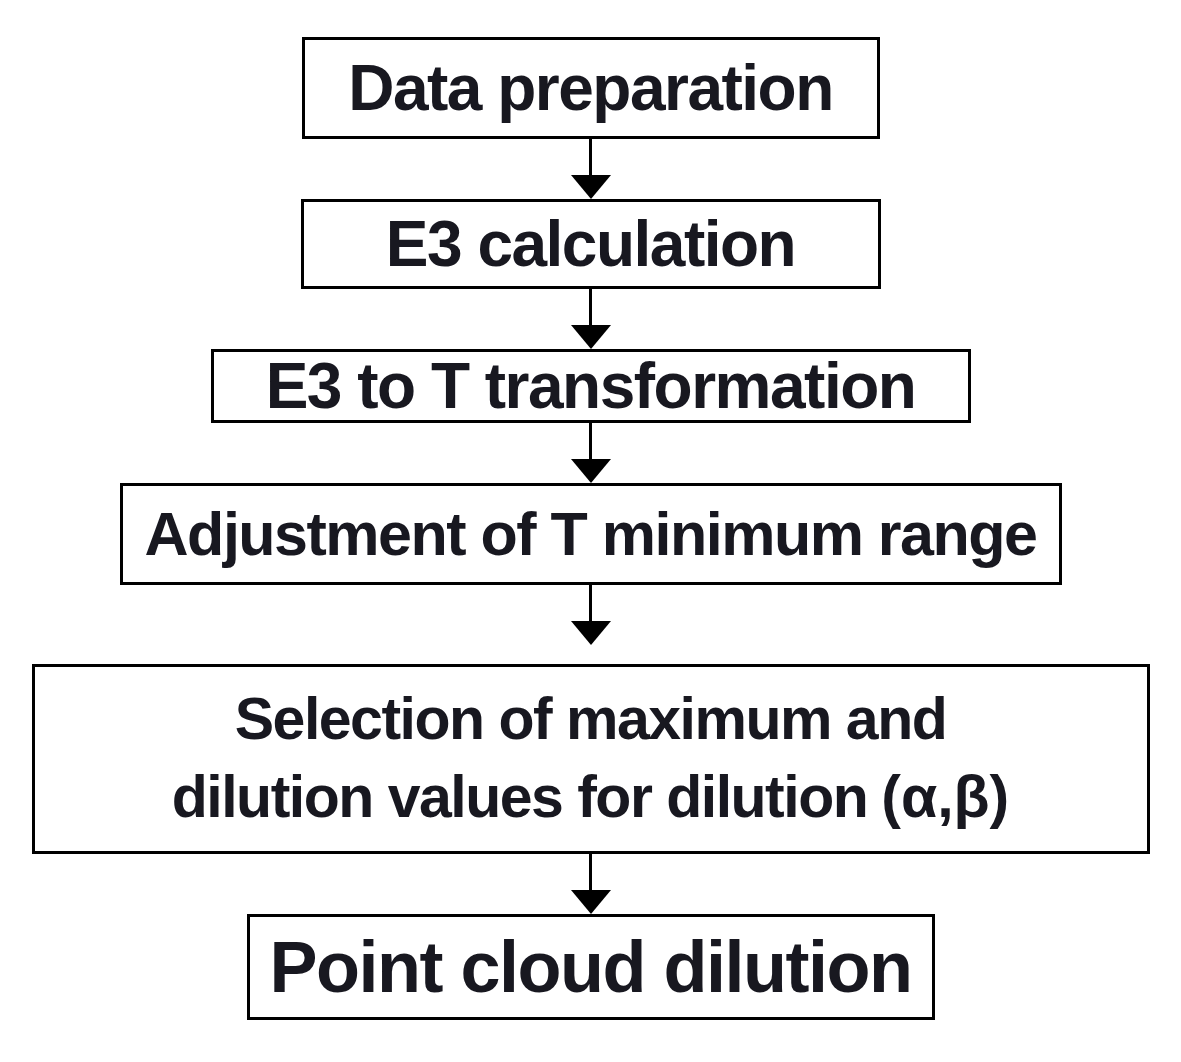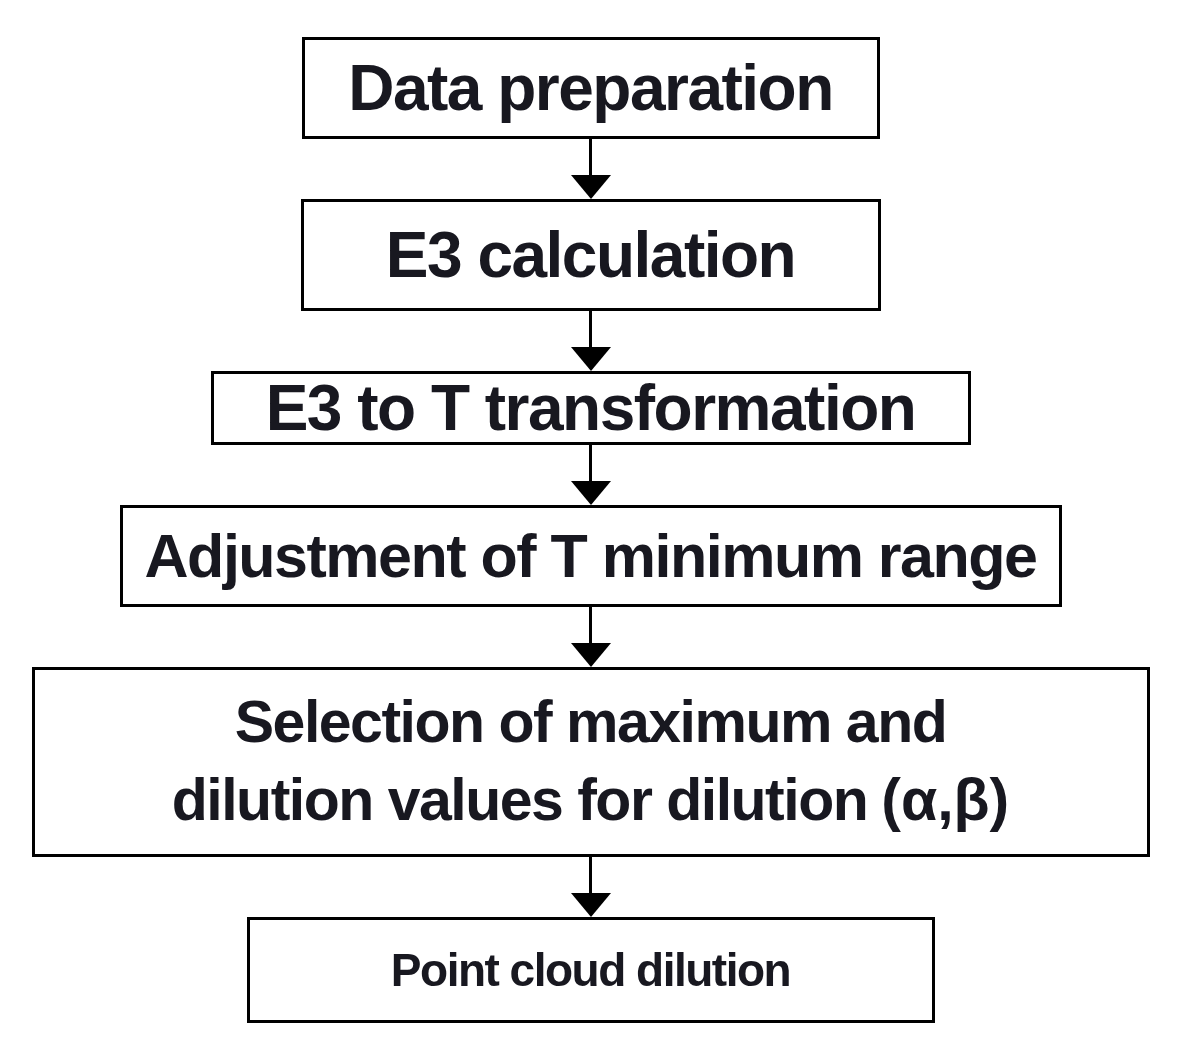--- a/index.html
+++ b/index.html
@@ -27,25 +27,25 @@
     color: #181820;
     font-weight: 700;
     letter-spacing: -1.5px;
     display: flex;
     align-items: center;
     justify-content: center;
     text-align: center;
     flex: 0 0 auto;
   }
   .n1 { width: 578px; height: 102px; font-size: 64px; }
-  .n2 { width: 580px; height: 112px; font-size: 64px; }
+  .n2 { width: 580px; height: 90px; font-size: 64px; }
   .n3 { width: 760px; height: 74px; font-size: 64px; }
   .n4 { width: 942px; height: 102px; font-size: 61px; }
-  .n5 { width: 1118px; height: 190px; font-size: 59px; line-height: 1.32; }
-  .n6 { width: 688px; height: 106px; font-size: 46px; }
+  .n5 { width: 1118px; height: 190px; font-size: 59px; line-height: 1.32; margin-top: 19px; }
+  .n6 { width: 688px; height: 106px; font-size: 72px; }
   .arrow {
     height: 60px;
     flex: 0 0 auto;
     display: flex;
     flex-direction: column;
     align-items: center;
   }
   .arrow .stem {
     width: 3px;
     flex: 1 1 auto;

